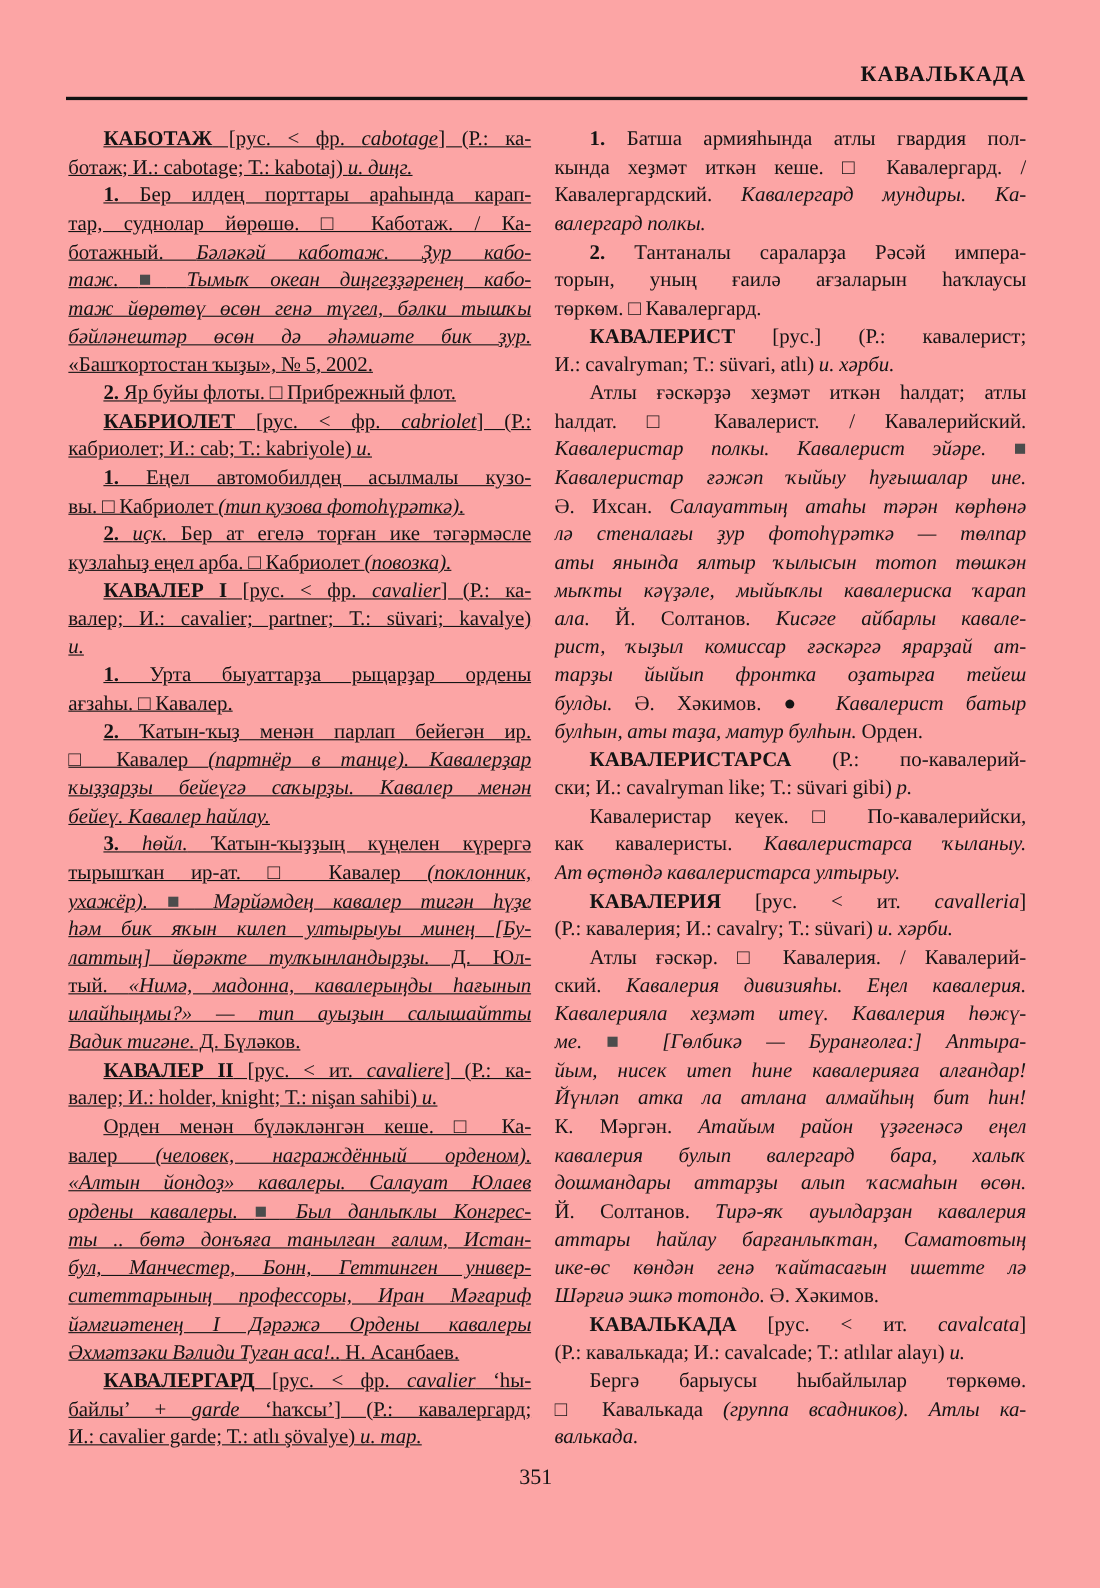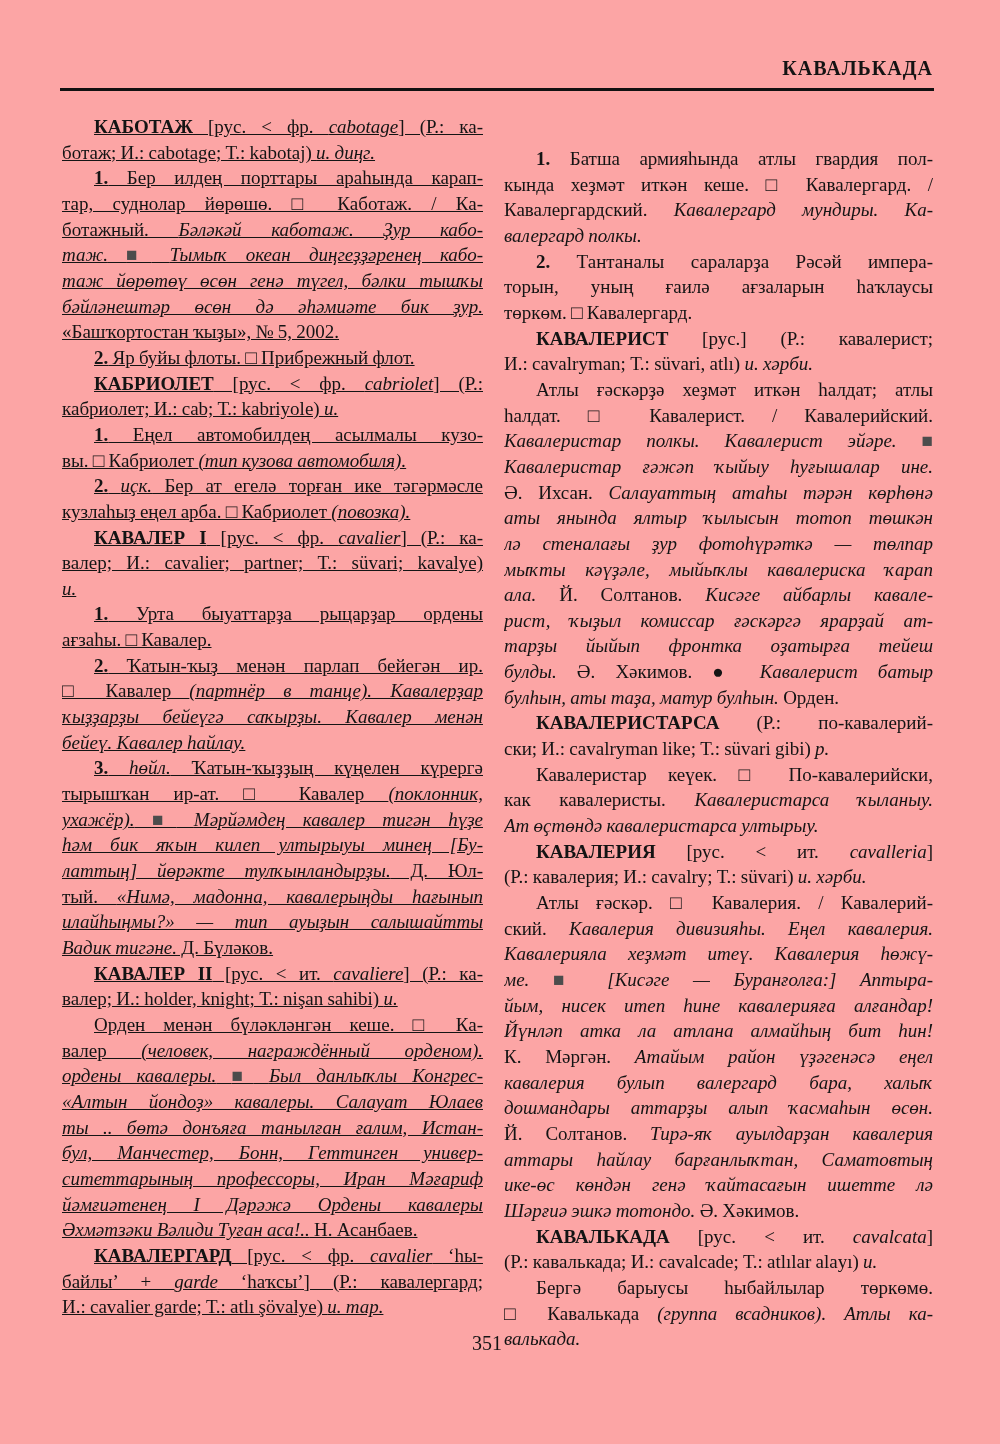--- a/index.html
+++ b/index.html
@@ -20,21 +20,21 @@
   .rule{
     position:absolute;top:88px;left:60px;width:874px;height:2.5px;
     background:#111;
   }
   .columns{
     position:absolute;top:114px;left:62px;width:871px;
     display:flex;gap:21px;
   }
   .col{font-size:19px;line-height:25.66px;}
   .col-left{width:421px;text-decoration:underline;}
-  .col-right{width:429px;margin-top:32px;}
+  .col-right{width:429px;}
   .par{margin:0;}
   .tline{
     text-align:justify;
     text-align-last:justify;
     -moz-text-align-last:justify;
     height:25.66px;
     overflow:hidden;
     word-spacing:-0.5px;
   }
   .tline.lastln{
@@ -74,21 +74,21 @@
         </div>
         <div class="par">
           <div class="tline first lastln"><span class="s-b">2.</span><span class="s-r"> Яр буйы флоты. □ Прибрежный флот.</span></div>
         </div>
         <div class="par">
           <div class="tline first"><span class="s-b">КАБРИОЛЕТ</span><span class="s-r"> [рус. &lt; фр. </span><span class="s-i">cabriolet</span><span class="s-r">] (Р.:</span></div>
           <div class="tline lastln"><span class="s-r">кабриолет; И.: cab; Т.: kabriyole) </span><span class="s-i">и.</span></div>
         </div>
         <div class="par">
           <div class="tline first"><span class="s-b">1.</span><span class="s-r"> Еңел автомобилдең асылмалы кузо-</span></div>
-          <div class="tline lastln"><span class="s-r">вы. □ Кабриолет </span><span class="s-i">(тип кузова автомобиля).</span></div>
+          <div class="tline lastln"><span class="s-r">вы. □ Кабриолет </span><span class="s-i">(тип кузова фотоһүрәткә).</span></div>
         </div>
         <div class="par">
           <div class="tline first"><span class="s-b">2.</span><span class="s-r"> </span><span class="s-i">иҫк.</span><span class="s-r"> Бер ат егелә торған ике тәгәрмәсле</span></div>
           <div class="tline lastln"><span class="s-r">кузлаһыҙ еңел арба. □ Кабриолет </span><span class="s-i">(повозка).</span></div>
         </div>
         <div class="par">
           <div class="tline first"><span class="s-b">КАВАЛЕР I</span><span class="s-r"> [рус. &lt; фр. </span><span class="s-i">cavalier</span><span class="s-r">] (Р.: ка-</span></div>
           <div class="tline"><span class="s-r">валер; И.: cavalier; partner; Т.: süvari; kavalye)</span></div>
           <div class="tline lastln"><span class="s-i">и.</span></div>
         </div>
@@ -112,22 +112,22 @@
           <div class="tline"><span class="s-i">илайһыңмы?» — тип ауыҙын салышайтты</span></div>
           <div class="tline lastln"><span class="s-i">Вадик тигәне.</span><span class="s-r"> Д. Бүләков.</span></div>
         </div>
         <div class="par">
           <div class="tline first"><span class="s-b">КАВАЛЕР II</span><span class="s-r"> [рус. &lt; ит. </span><span class="s-i">cavaliere</span><span class="s-r">] (Р.: ка-</span></div>
           <div class="tline lastln"><span class="s-r">валер; И.: holder, knight; Т.: nişan sahibi) </span><span class="s-i">и.</span></div>
         </div>
         <div class="par">
           <div class="tline first"><span class="s-r">Орден менән бүләкләнгән кеше. □ Ка-</span></div>
           <div class="tline"><span class="s-r">валер </span><span class="s-i">(человек, награждённый орденом).</span></div>
+          <div class="tline"><span class="s-i">«Алтын йондоҙ» кавалеры. Салауат Юлаев</span></div>
           <div class="tline"><span class="s-i">ордены кавалеры.</span><span class="s-r"> </span><span class="s-m">■</span><span class="s-r"> </span><span class="s-i">Был данлыҡлы Конгрес-</span></div>
-          <div class="tline"><span class="s-i">«Алтын йондоҙ» кавалеры. Салауат Юлаев</span></div>
           <div class="tline"><span class="s-i">ты .. бөтә донъяға танылған ғалим, Истан-</span></div>
           <div class="tline"><span class="s-i">бул, Манчестер, Бонн, Геттинген универ-</span></div>
           <div class="tline"><span class="s-i">ситеттарының профессоры, Иран Мәғариф</span></div>
           <div class="tline"><span class="s-i">йәмғиәтенең I Дәрәжә Ордены кавалеры</span></div>
           <div class="tline lastln"><span class="s-i">Әхмәтзәки Вәлиди Туған аса!..</span><span class="s-r"> Н. Асанбаев.</span></div>
         </div>
         <div class="par">
           <div class="tline first"><span class="s-b">КАВАЛЕРГАРД</span><span class="s-r"> [рус. &lt; фр. </span><span class="s-i">cavalier</span><span class="s-r"> ‘һы-</span></div>
           <div class="tline"><span class="s-r">байлы’ + </span><span class="s-i">garde</span><span class="s-r"> ‘һаҡсы’] (Р.: кавалергард;</span></div>
           <div class="tline lastln"><span class="s-r">И.: cavalier garde; Т.: atlı şövalye) </span><span class="s-i">и. тар.</span></div>
@@ -148,22 +148,22 @@
         <div class="par">
           <div class="tline first"><span class="s-b">КАВАЛЕРИСТ</span><span class="s-r"> [рус.] (Р.: кавалерист;</span></div>
           <div class="tline lastln"><span class="s-r">И.: cavalryman; Т.: süvari, atlı) </span><span class="s-i">и. хәрби.</span></div>
         </div>
         <div class="par">
           <div class="tline first"><span class="s-r">Атлы ғәскәрҙә хеҙмәт иткән һалдат; атлы</span></div>
           <div class="tline"><span class="s-r">һалдат. □ Кавалерист. / Кавалерийский.</span></div>
           <div class="tline"><span class="s-i">Кавалеристар полкы. Кавалерист эйәре.</span><span class="s-r"> </span><span class="s-m">■</span></div>
           <div class="tline"><span class="s-i">Кавалеристар ғәжәп ҡыйыу һуғышалар ине.</span></div>
           <div class="tline"><span class="s-r">Ә. Ихсан. </span><span class="s-i">Салауаттың атаһы тәрән көрһөнә</span></div>
+          <div class="tline"><span class="s-i">лә стеналағы ҙур фотоһүрәткә — төлпар</span></div>
           <div class="tline"><span class="s-i">аты янында ялтыр ҡылысын тотоп төшкән</span></div>
-          <div class="tline"><span class="s-i">лә стеналағы ҙур фотоһүрәткә — төлпар</span></div>
           <div class="tline"><span class="s-i">мыҡты кәүҙәле, мыйыҡлы кавалериска ҡарап</span></div>
           <div class="tline"><span class="s-i">ала.</span><span class="s-r"> Й. Солтанов. </span><span class="s-i">Кисәге айбарлы кавале-</span></div>
           <div class="tline"><span class="s-i">рист, ҡыҙыл комиссар ғәскәргә ярарҙай ат-</span></div>
           <div class="tline"><span class="s-i">тарҙы йыйып фронтка оҙатырға тейеш</span></div>
           <div class="tline"><span class="s-i">булды.</span><span class="s-r"> Ә. Хәкимов. ● </span><span class="s-i">Кавалерист батыр</span></div>
           <div class="tline lastln"><span class="s-i">булһын, аты таҙа, матур булһын.</span><span class="s-r"> Орден.</span></div>
         </div>
         <div class="par">
           <div class="tline first"><span class="s-b">КАВАЛЕРИСТАРСА</span><span class="s-r"> (Р.: по-кавалерий-</span></div>
           <div class="tline lastln"><span class="s-r">ски; И.: cavalryman like; Т.: süvari gibi) </span><span class="s-i">р.</span></div>
@@ -174,21 +174,21 @@
           <div class="tline lastln"><span class="s-i">Ат өҫтөндә кавалеристарса ултырыу.</span></div>
         </div>
         <div class="par">
           <div class="tline first"><span class="s-b">КАВАЛЕРИЯ</span><span class="s-r"> [рус. &lt; ит. </span><span class="s-i">cavalleria</span><span class="s-r">]</span></div>
           <div class="tline lastln"><span class="s-r">(Р.: кавалерия; И.: cavalry; Т.: süvari) </span><span class="s-i">и. хәрби.</span></div>
         </div>
         <div class="par">
           <div class="tline first"><span class="s-r">Атлы ғәскәр. □ Кавалерия. / Кавалерий-</span></div>
           <div class="tline"><span class="s-r">ский. </span><span class="s-i">Кавалерия дивизияһы. Еңел кавалерия.</span></div>
           <div class="tline"><span class="s-i">Кавалерияла хеҙмәт итеү. Кавалерия һөжү-</span></div>
-          <div class="tline"><span class="s-i">ме.</span><span class="s-r"> </span><span class="s-m">■</span><span class="s-r"> </span><span class="s-i">[Кисәге — Буранғолға:] Аптыра-</span></div>
+          <div class="tline"><span class="s-i">ме.</span><span class="s-r"> </span><span class="s-m">■</span><span class="s-r"> </span><span class="s-i">[Гөлбикә — Буранғолға:] Аптыра-</span></div>
           <div class="tline"><span class="s-i">йым, нисек итеп һине кавалерияға алғандар!</span></div>
           <div class="tline"><span class="s-i">Йүнләп атка ла атлана алмайһың бит һин!</span></div>
           <div class="tline"><span class="s-r">К. Мәргән. </span><span class="s-i">Атайым район үҙәгенәсә еңел</span></div>
           <div class="tline"><span class="s-i">кавалерия булып валергард бара, халыҡ</span></div>
           <div class="tline"><span class="s-i">дошмандары аттарҙы алып ҡасмаһын өсөн.</span></div>
           <div class="tline"><span class="s-r">Й. Солтанов. </span><span class="s-i">Тирә-яҡ ауылдарҙан кавалерия</span></div>
           <div class="tline"><span class="s-i">аттары һайлау барғанлыҡтан, Саматовтың</span></div>
           <div class="tline"><span class="s-i">ике-өс көндән генә ҡайтасағын ишетте лә</span></div>
           <div class="tline lastln"><span class="s-i">Шәрғиә эшкә тотондо.</span><span class="s-r"> Ә. Хәкимов.</span></div>
         </div>

